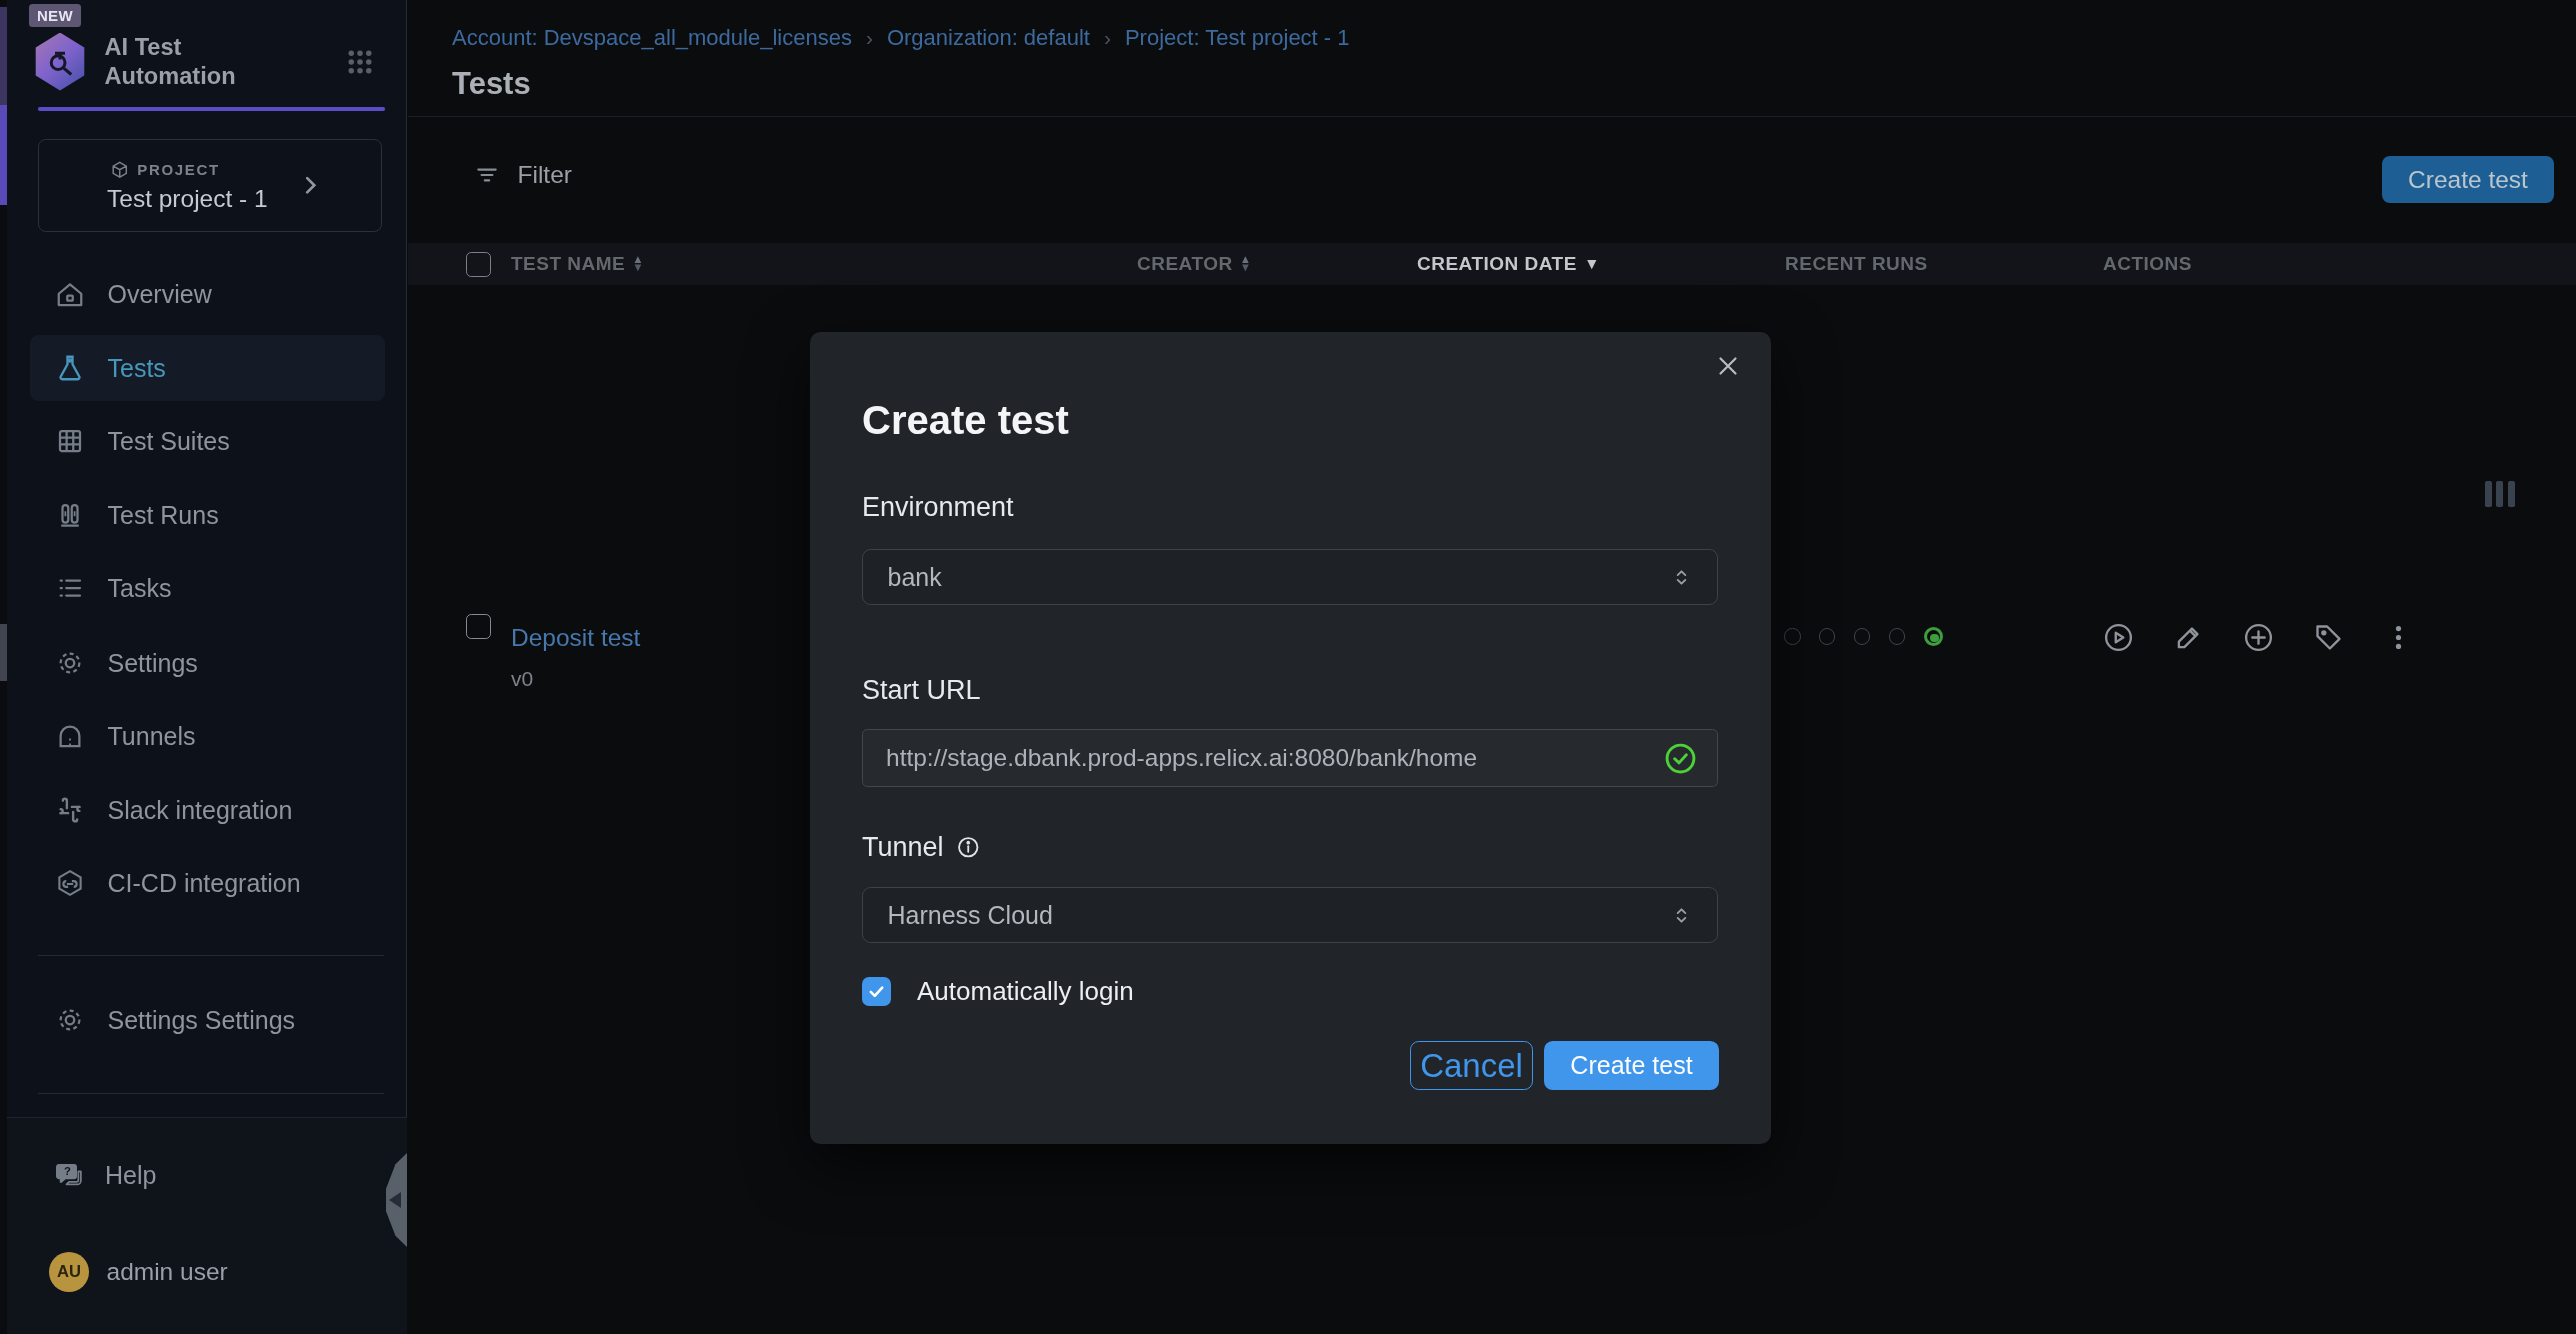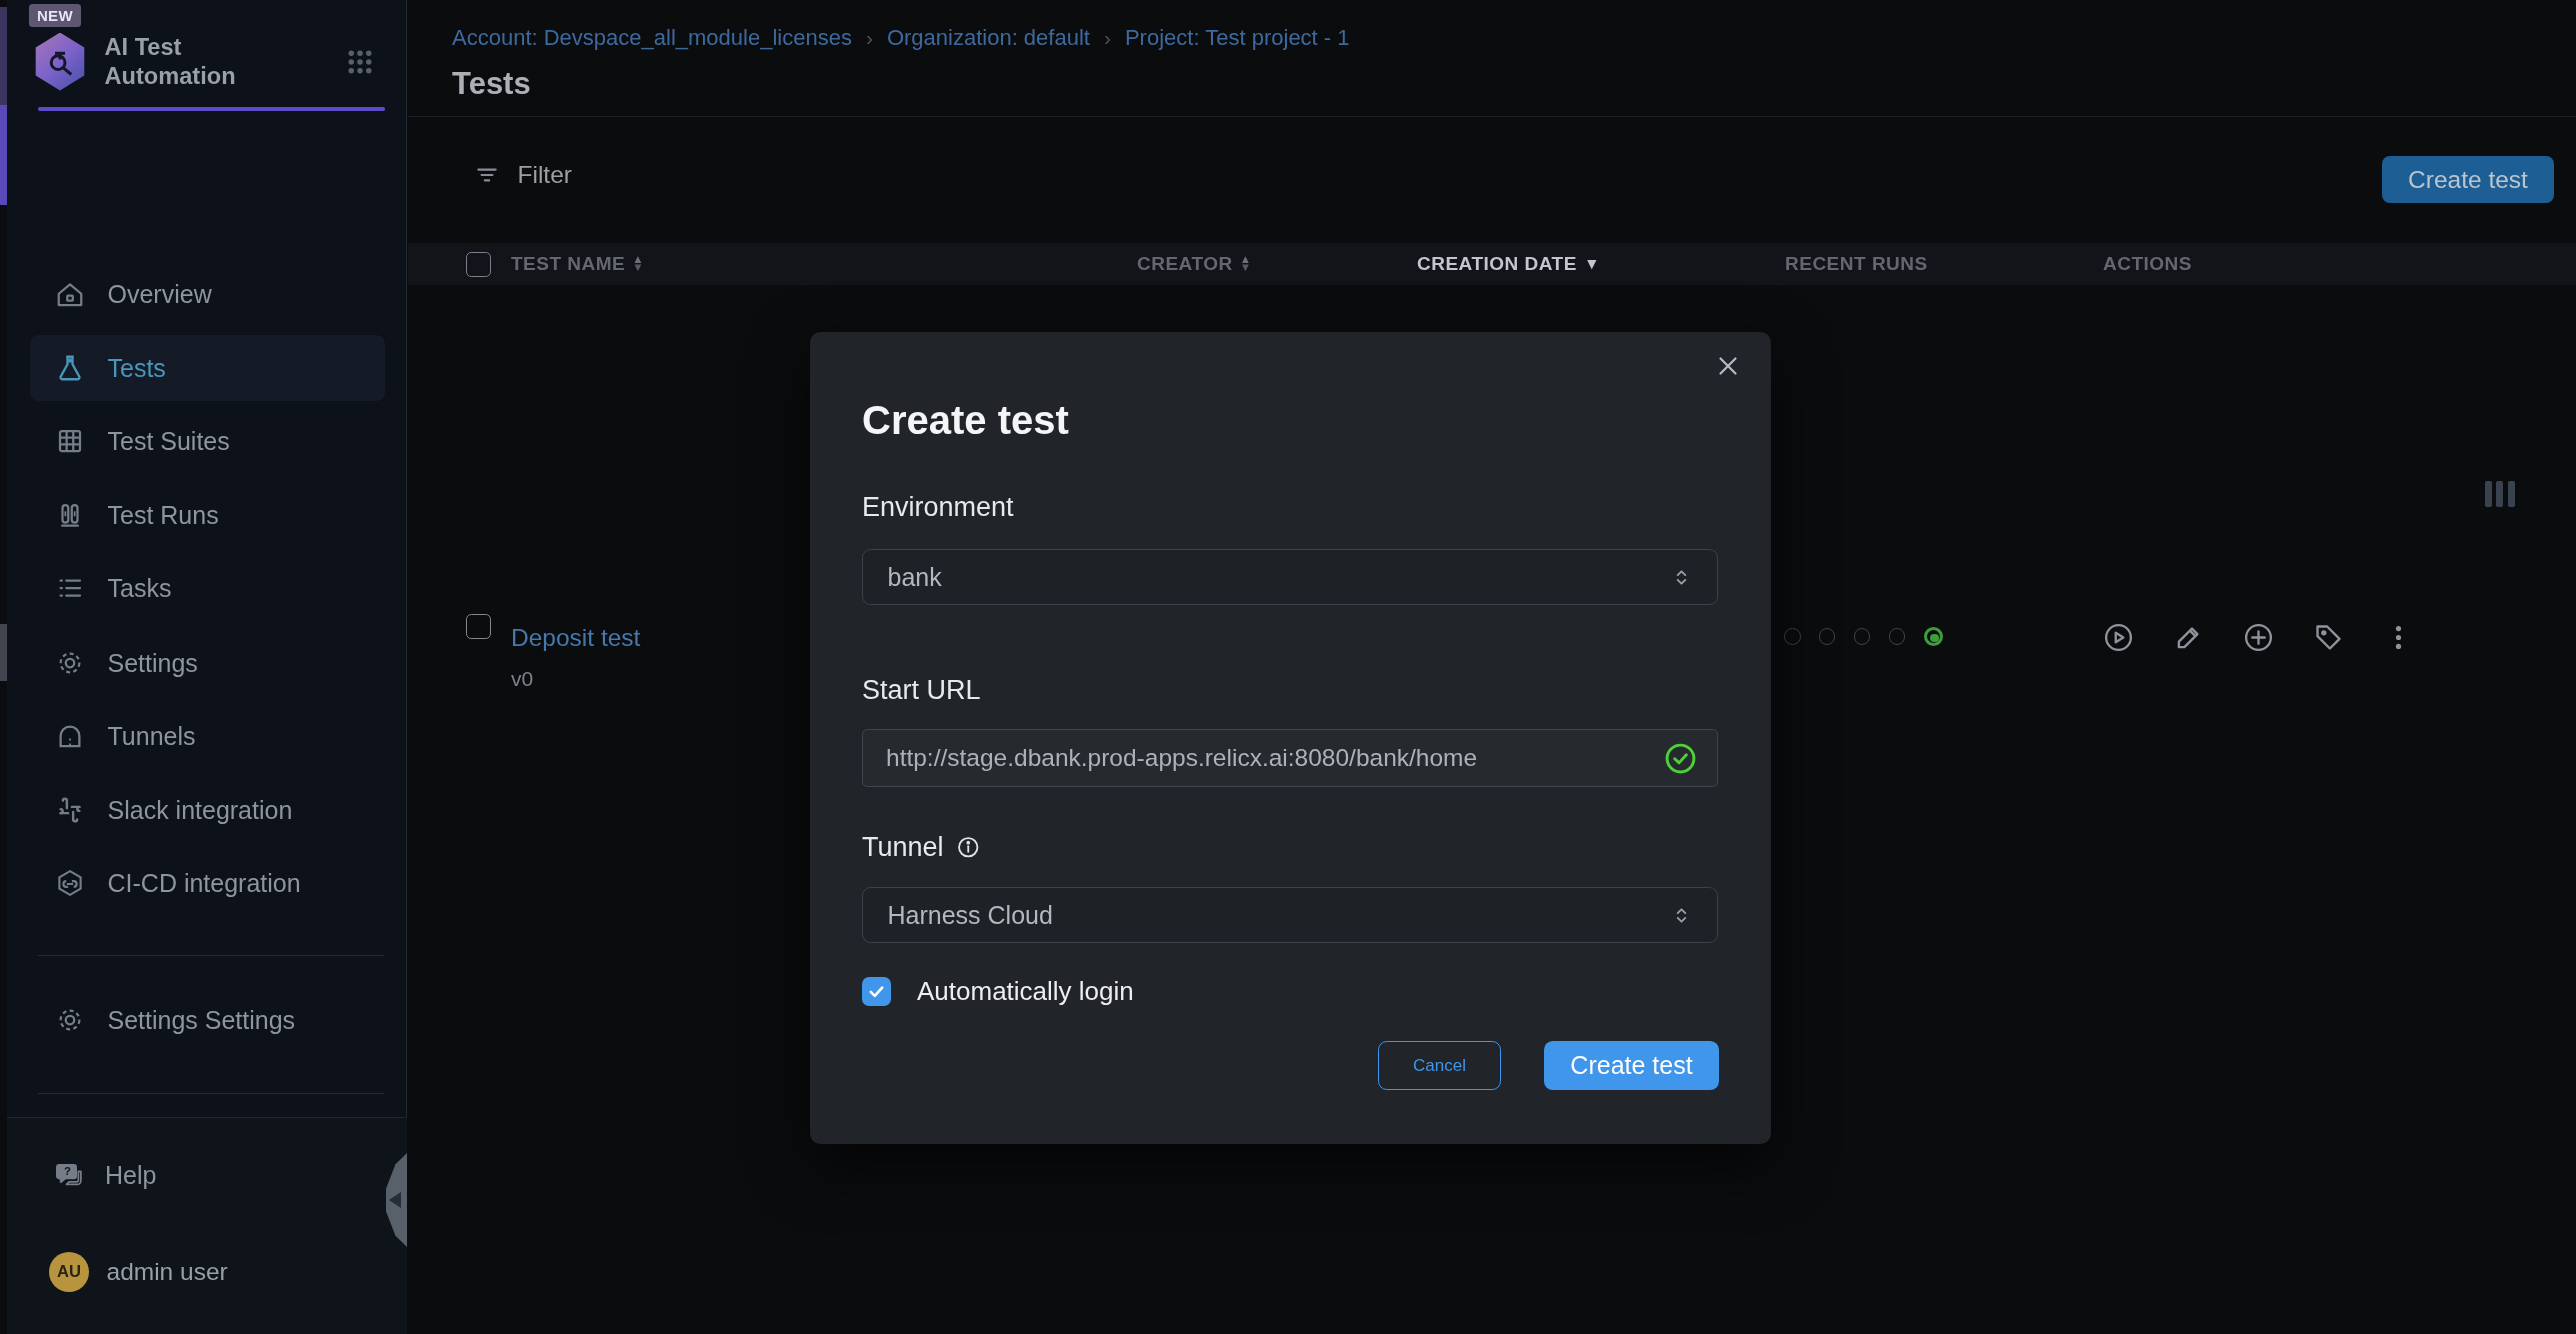--- a/index.html
+++ b/index.html
@@ -102,22 +102,22 @@
   .sel-env { top:217px; } .sel-tunnel { top:555px; }
   .select .chev { margin-left:auto; color:#9ba1a9; display:flex; }
   .url-input { position:absolute; left:52px; top:397px; width:856px; height:58px; background:#26292e;
     border:0.9px solid #42464e; border-radius:5.2px; display:flex; align-items:center; padding:0 23px;
     font-size:24.5px; color:#adb2b9; }
   .url-valid { position:absolute; right:19px; top:11.4px; display:flex; }
   .cb-row { position:absolute; left:52px; top:644px; display:flex; align-items:center; gap:26px; cursor:pointer; }
   .cb-box { width:29px; height:29px; border-radius:7px; background:#3f96ea; display:flex;
     align-items:center; justify-content:center; }
   .cb-label { font-size:26px; color:#eceef1; }
-  .btn-cancel { position:absolute; left:568px; top:709px; width:123px; height:49px; background:transparent;
-    border:1.7px solid #3f96ea; border-radius:8.7px; color:#3f96ea; font-size:17px; cursor:pointer; font-family:inherit; }
+  .btn-cancel { position:absolute; left:600px; top:709px; width:123px; height:49px; background:transparent;
+    border:1.7px solid #3f96ea; border-radius:8.7px; color:#3f96ea; font-size:33px; cursor:pointer; font-family:inherit; }
   .btn-submit { position:absolute; left:734px; top:709px; width:175px; height:49px; background:#3f96ea;
     border:none; border-radius:8.7px; color:#fdfdfe; font-size:25px; font-weight:500; cursor:pointer; font-family:inherit; }
   svg { display:block; }
 </style>
 </head>
 <body>
 
 <div class="rail">
   <div class="rail-seg s1"></div>
   <div class="rail-seg s2"></div>
@@ -149,20 +149,36 @@
           <circle cx="12" cy="12" r="2.2"></circle>
           <circle cx="19" cy="12" r="2.2"></circle>
         <circle cx="5" cy="19" r="2.2"></circle>
           <circle cx="12" cy="19" r="2.2"></circle>
           <circle cx="19" cy="19" r="2.2"></circle>
       </svg>
     </div>
   </div>
   <div class="purple-divider"></div>
 
+  <div class="project-card">
+    <div class="pc-top">
+      <span>
+        <svg width="17.5" height="17.5" viewBox="0 0 24 24" fill="none" stroke="#7c828c" stroke-width="2">
+          <path d="M12 2 L21 7 V17 L12 22 L3 17 V7 Z M3 7 L12 12 L21 7 M12 12 V22"></path>
+        </svg>
+      </span>
+      <span>PROJECT</span>
+    </div>
+    <div class="pc-name">Test project - 1</div>
+    <div class="pc-chevron">
+      <svg width="24.5" height="24.5" viewBox="0 0 24 24" fill="none" stroke="currentColor" stroke-width="2.6" stroke-linecap="round">
+        <path d="M9 5 L16 12 L9 19"></path>
+      </svg>
+    </div>
+  </div>
 
   <div class="nav">
     <div class="nav-item" style="top:3.5px">
       <span class="nicon">
         <svg width="30" height="30" viewBox="0 0 24 24" fill="none" stroke="currentColor" stroke-width="1.8" stroke-linejoin="round">
           <path d="M3 11 L12 3.5 L21 11 V20 H3 Z"></path>
             <rect x="9.8" y="12.5" width="4.4" height="4" rx="0.6"></rect>
         </svg>
       </span>
       <span>Overview</span>

